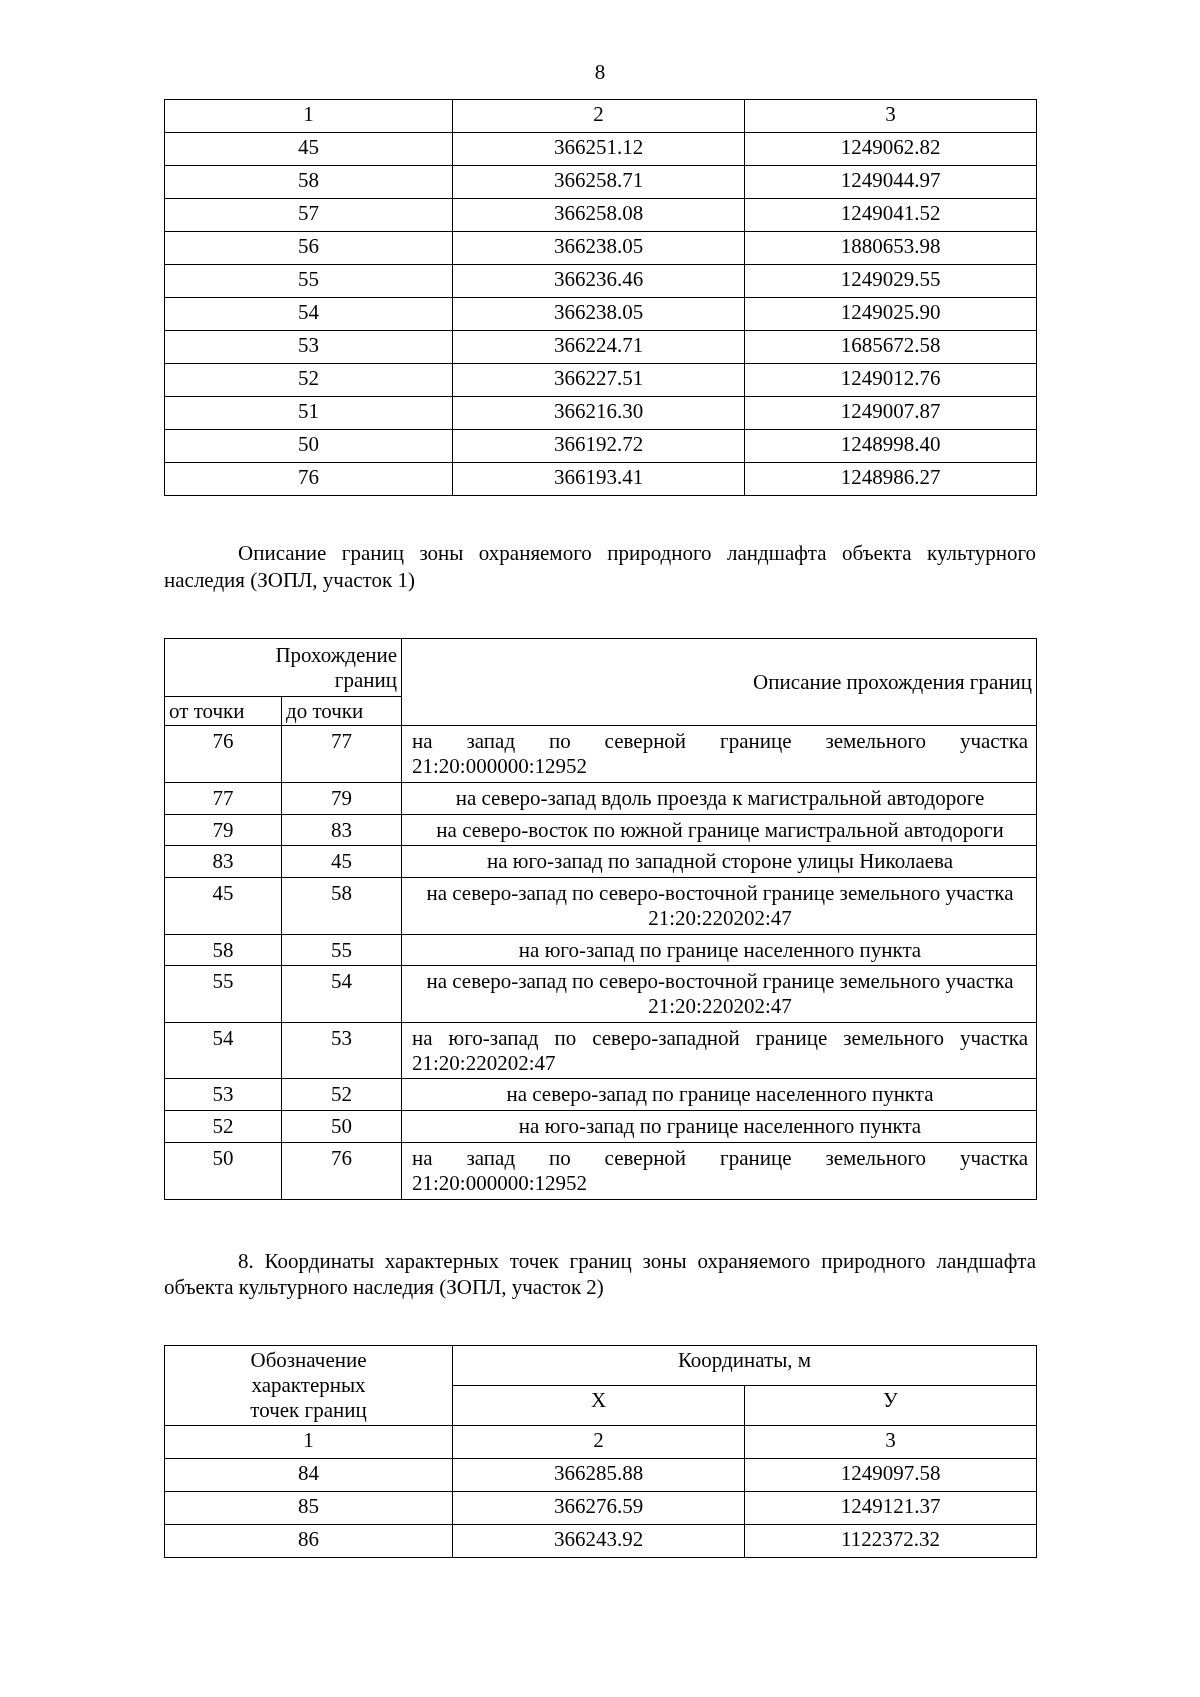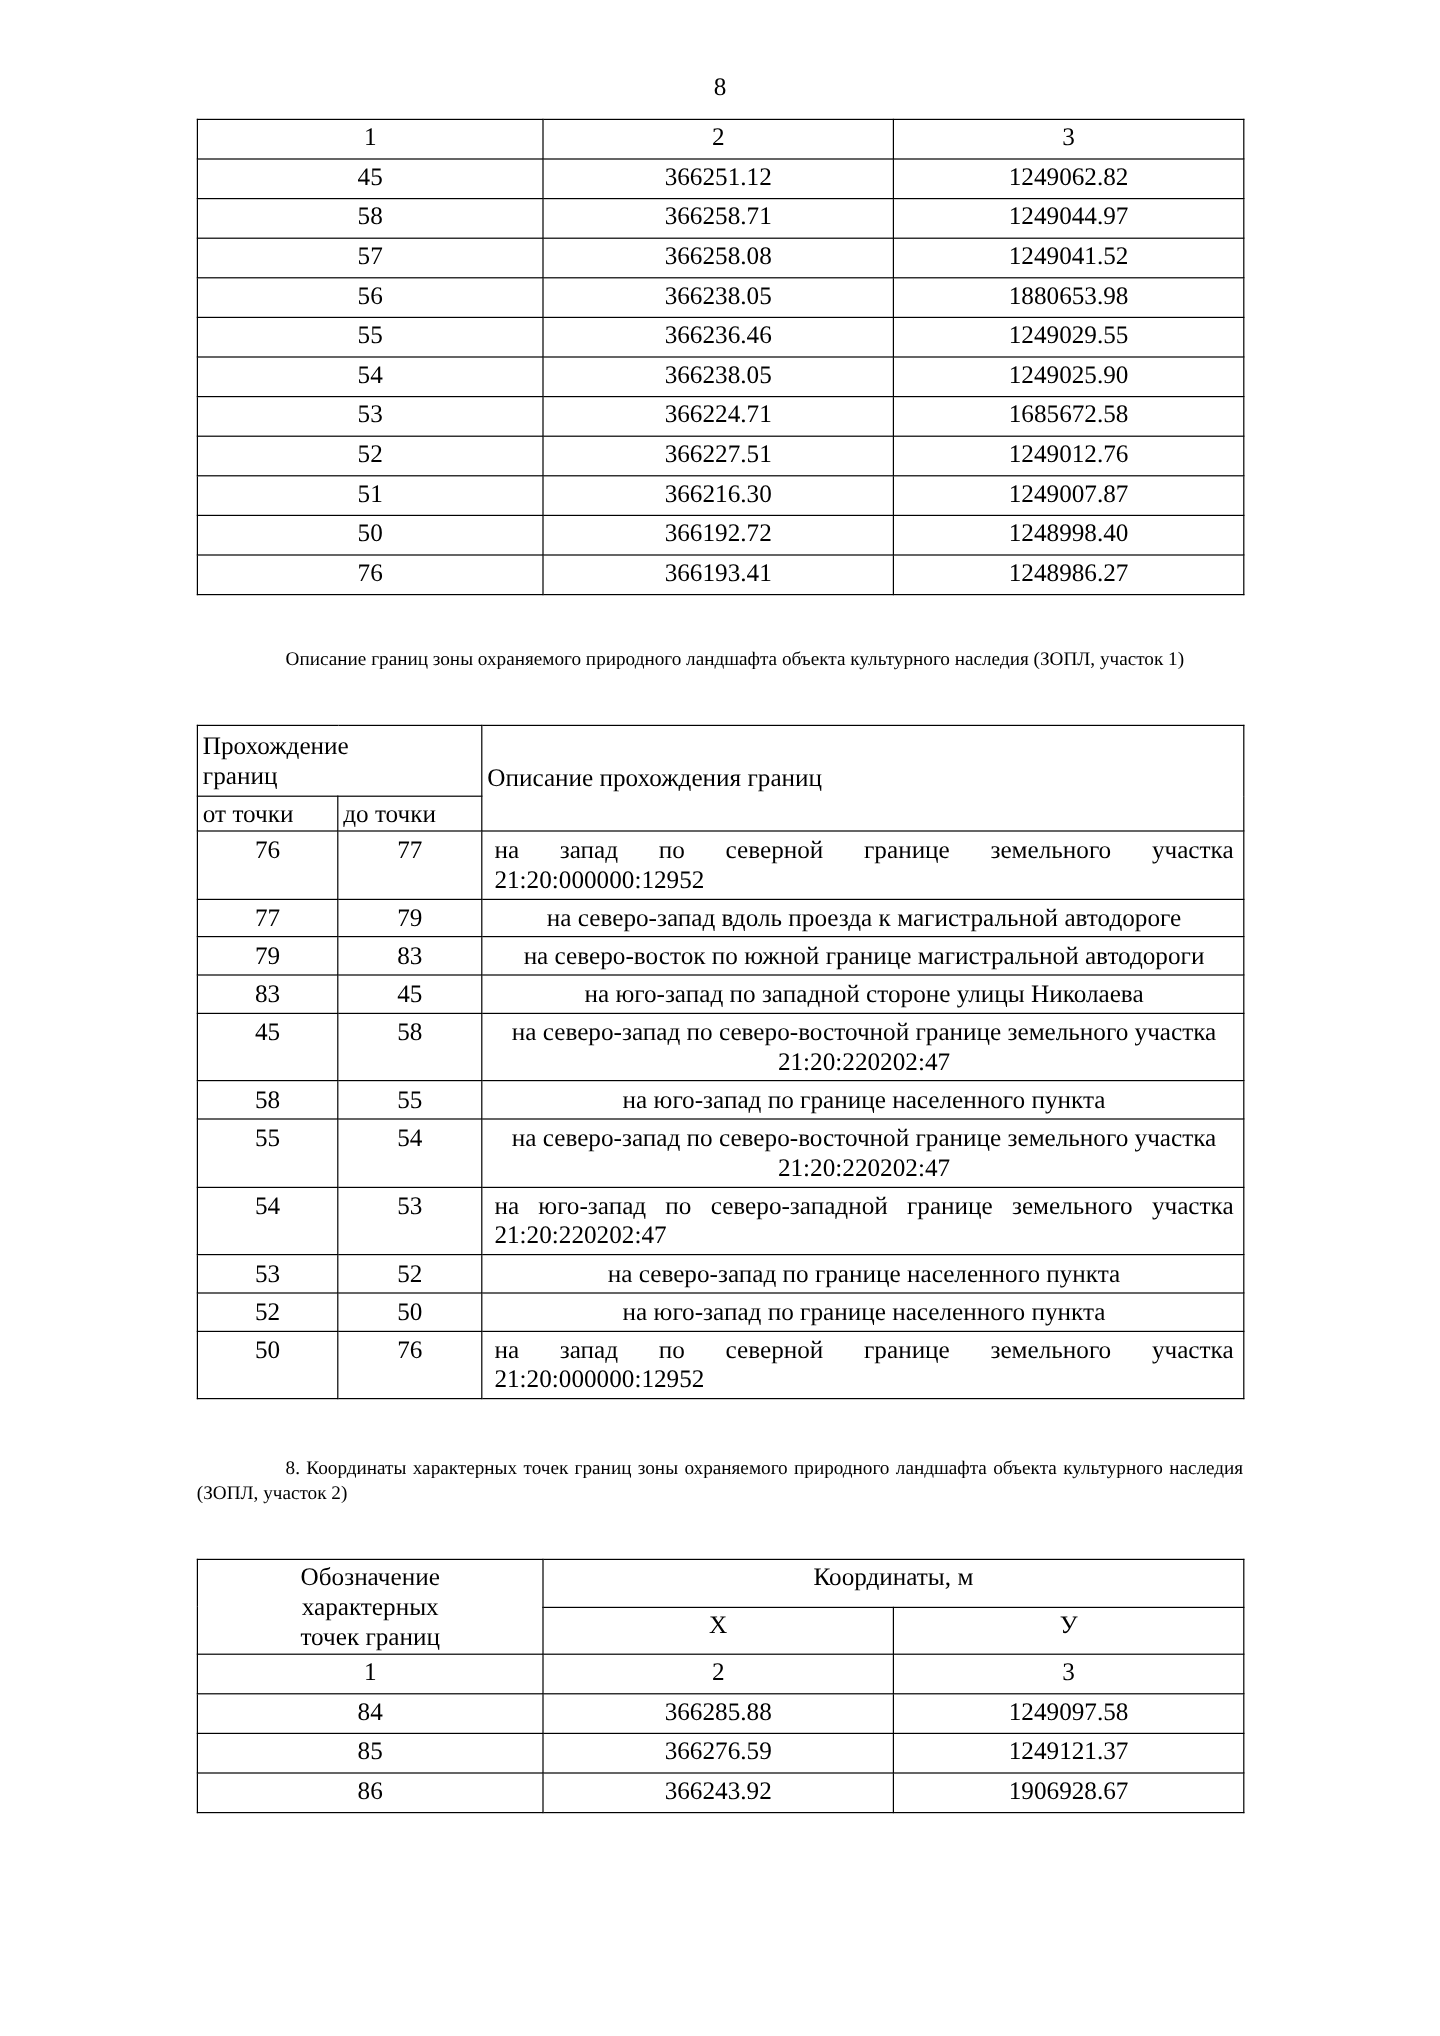--- a/index.html
+++ b/index.html
@@ -74,21 +74,21 @@
   .desc-table td.txt {
     text-align: justify;
     text-justify: inter-word;
     padding: 3px 8px 3px 10px;
     hyphens: manual;
   }
   .desc-table td.txt.nojustify {
     text-align: center;
   }
   .desc-table td.hcell {
-    text-align: left;
+    text-align: right;
     vertical-align: middle;
     padding: 4px 4px;
   }
   .desc-table td.hsub {
     text-align: left;
     vertical-align: middle;
     padding: 1px 4px;
     height: 26px;
   }
 
@@ -99,21 +99,21 @@
     line-height: 1.25;
     padding: 4px 6px;
   }
   .coord3-head-mid {
     text-align: center;
     vertical-align: middle;
     padding: 3px 4px;
   }
 
   p.para {
-    font-size: 16px;
+    font-size: 21px;
     line-height: 1.28;
     text-align: justify;
     text-indent: 74px;
     margin: 0;
     hyphens: manual;
   }
   .gap-after-table-1 { height: 44px; }
   .gap-after-para-1 { height: 44px; }
   .gap-after-table-2 { height: 48px; }
   .gap-after-para-2 { height: 44px; }
@@ -316,19 +316,19 @@
           <td>1249097.58</td>
         </tr>
         <tr>
           <td>85</td>
           <td>366276.59</td>
           <td>1249121.37</td>
         </tr>
         <tr>
           <td>86</td>
           <td>366243.92</td>
-          <td>1906928.67</td>
+          <td>1122372.32</td>
         </tr>
       </tbody>
     </table>
 
   </div>
 </div>
 
 </body></html>

